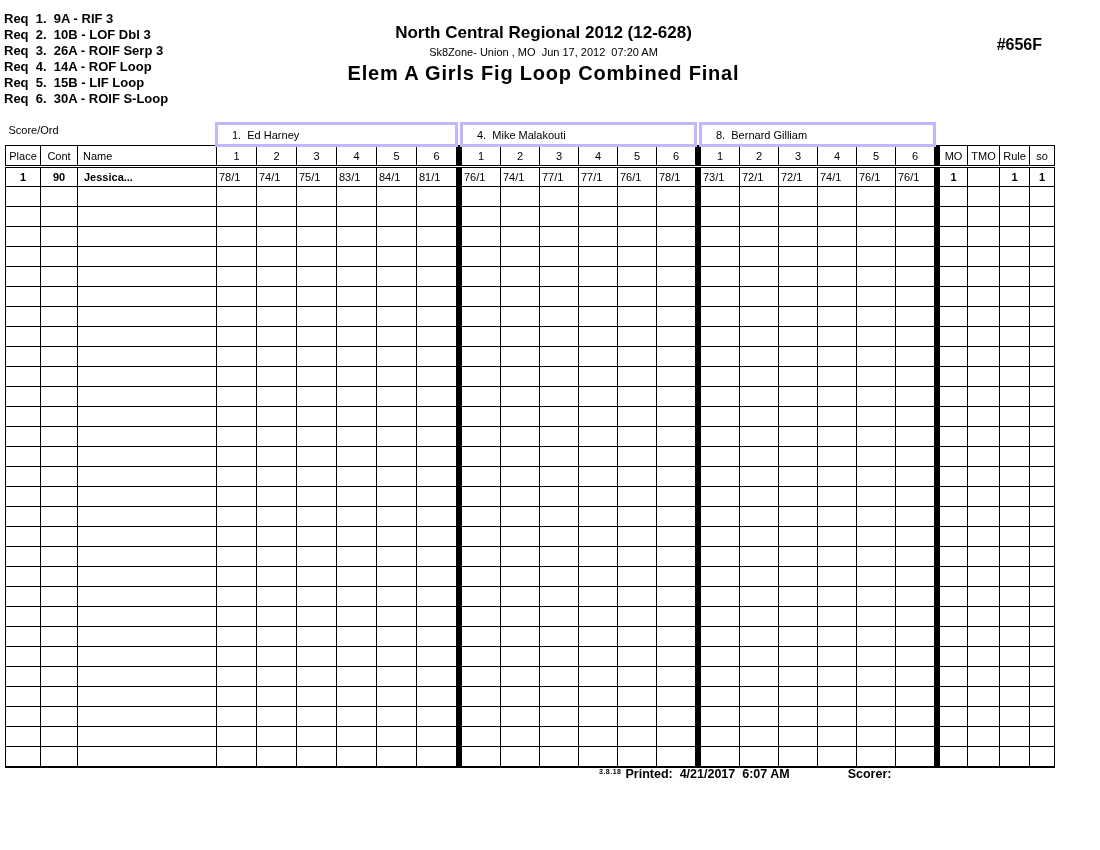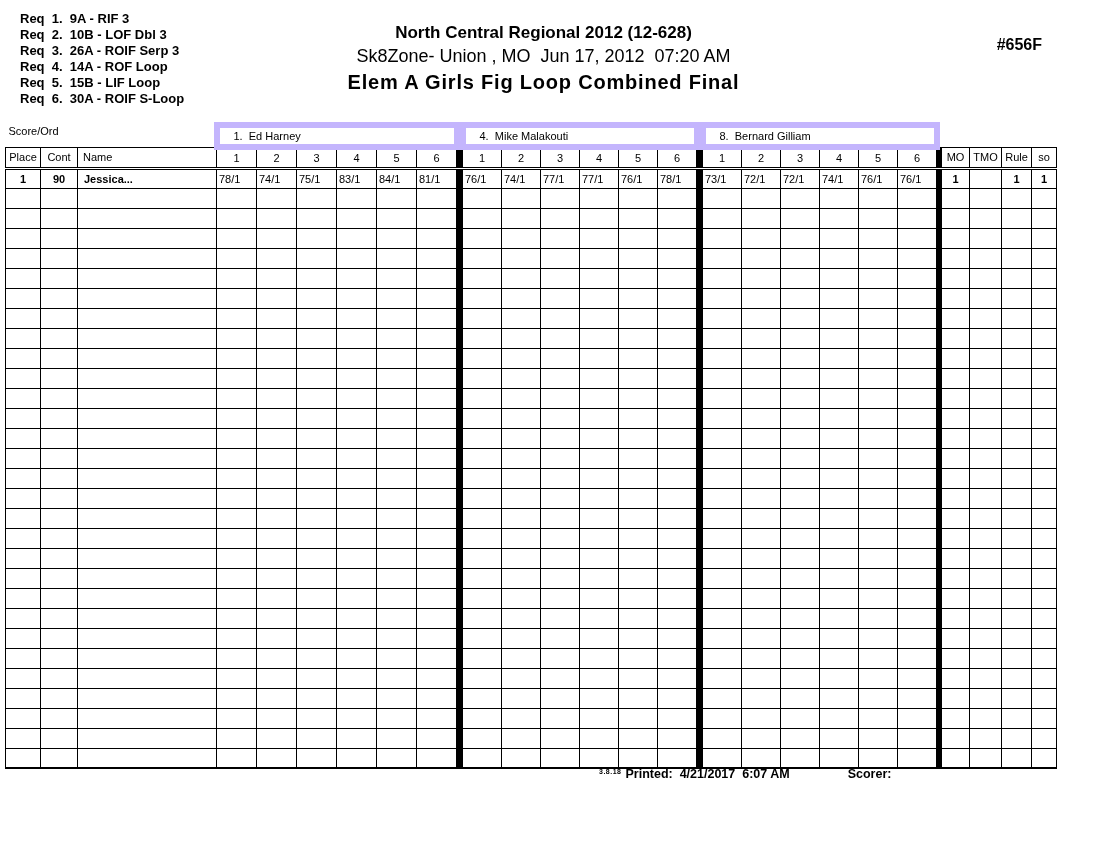--- a/index.html
+++ b/index.html
@@ -1,36 +1,36 @@
 <!DOCTYPE html>
 <html><head>
 <meta charset="utf-8">
 <style>
   html,body { margin:0; padding:0; background:#fff; }
   body { width:1100px; height:850px; font-family:"Liberation Sans", sans-serif; color:#000; }
   .page { position:relative; width:1100px; height:850px; background:#fff; overflow:hidden; }
 
   
-  .req-list { position:absolute; left:20px; top:11px; font-weight:bold; font-size:13px; line-height:16px; }
+  .req-list { position:absolute; left:4px; top:11px; font-weight:bold; font-size:13px; line-height:16px; }
   .req-line { white-space:pre; }
   .title-block { position:absolute; left:0; top:23px; width:1087px; text-align:center; }
   .t1 { font-size:17px; font-weight:bold; }
-  .t2 { font-size:18px; margin-top:3px; white-space:pre; }
+  .t2 { font-size:11px; margin-top:3px; white-space:pre; }
   .t3 { font-size:20px; font-weight:bold; letter-spacing:0.8px; margin-top:4px; }
   .t4 { font-size:15px; margin-top:4px; }
   .report-number { position:absolute; right:58px; top:36px; font-size:16px; font-weight:bold; }
 
   
   .table-wrap { position:absolute; left:5px; top:122px;border-radius:28px; }
   table { border-collapse:collapse; table-layout:fixed; }
   td, th { padding:0; overflow:hidden; font-size:11px; }
 
   tr.band-row { height:22px; }
   .corner { border:none; text-align:left; vertical-align:top; padding-left:3px; }
-  .jbox { border:6px solid #c4b5fd; text-align:left; padding-left:14px; white-space:pre; font-weight:normal; }
+  .jbox { border:3px solid #c4b5fd; text-align:left; padding-left:14px; white-space:pre; font-weight:normal; }
   .bandgap, .bandright { border:none; }
 
   tr.header-row { height:21px; }
   th.h { border:1px solid #000; border-bottom:3px double #000; font-weight:normal; text-align:center; }
   th.name-h { text-align:left; padding-left:5px; }
   .bar { background:#000; border:1px solid #000; }
   th.hbar { border-bottom:3px double #000; }
 
   tbody tr { height:20px; }
   td.c { border:1px solid #000; }

